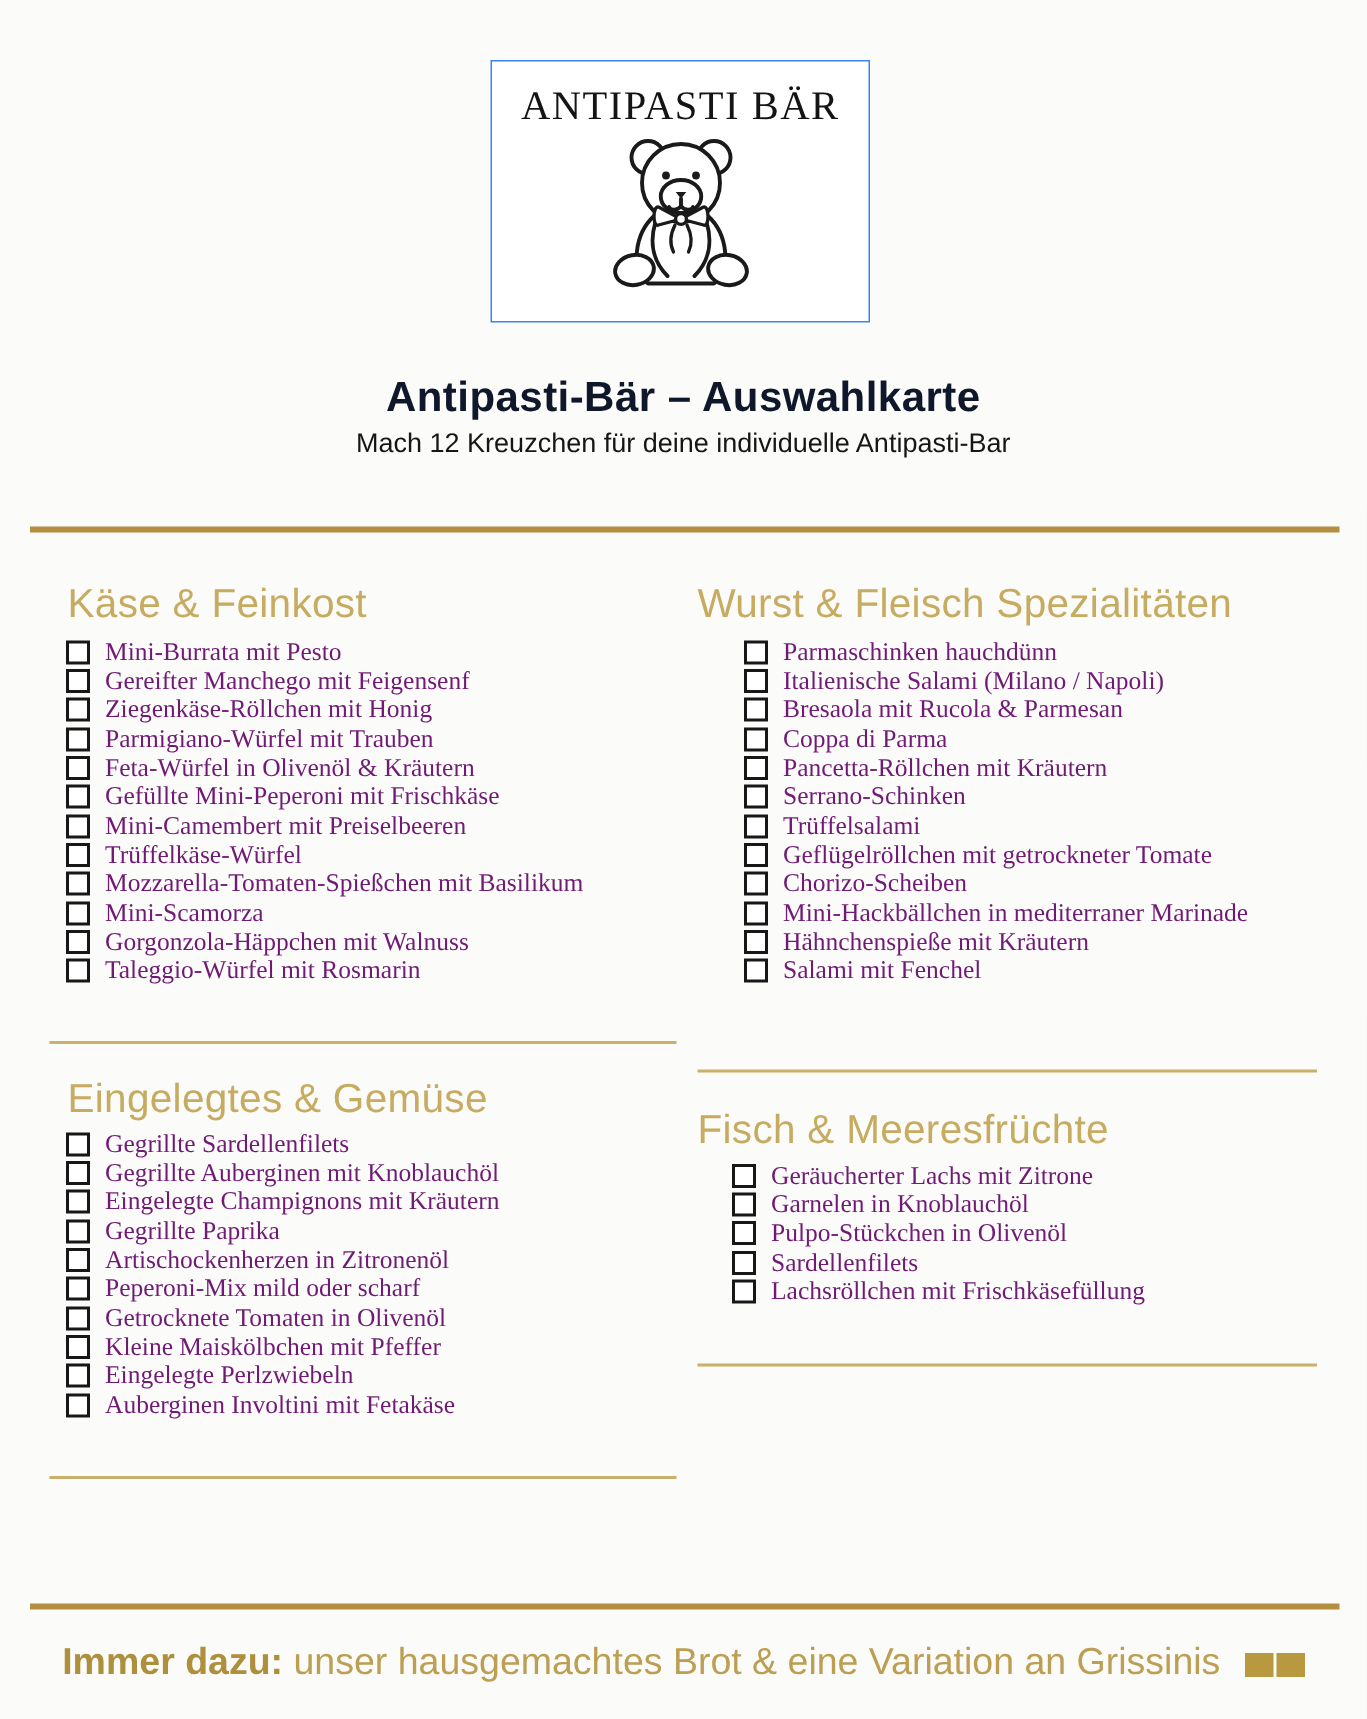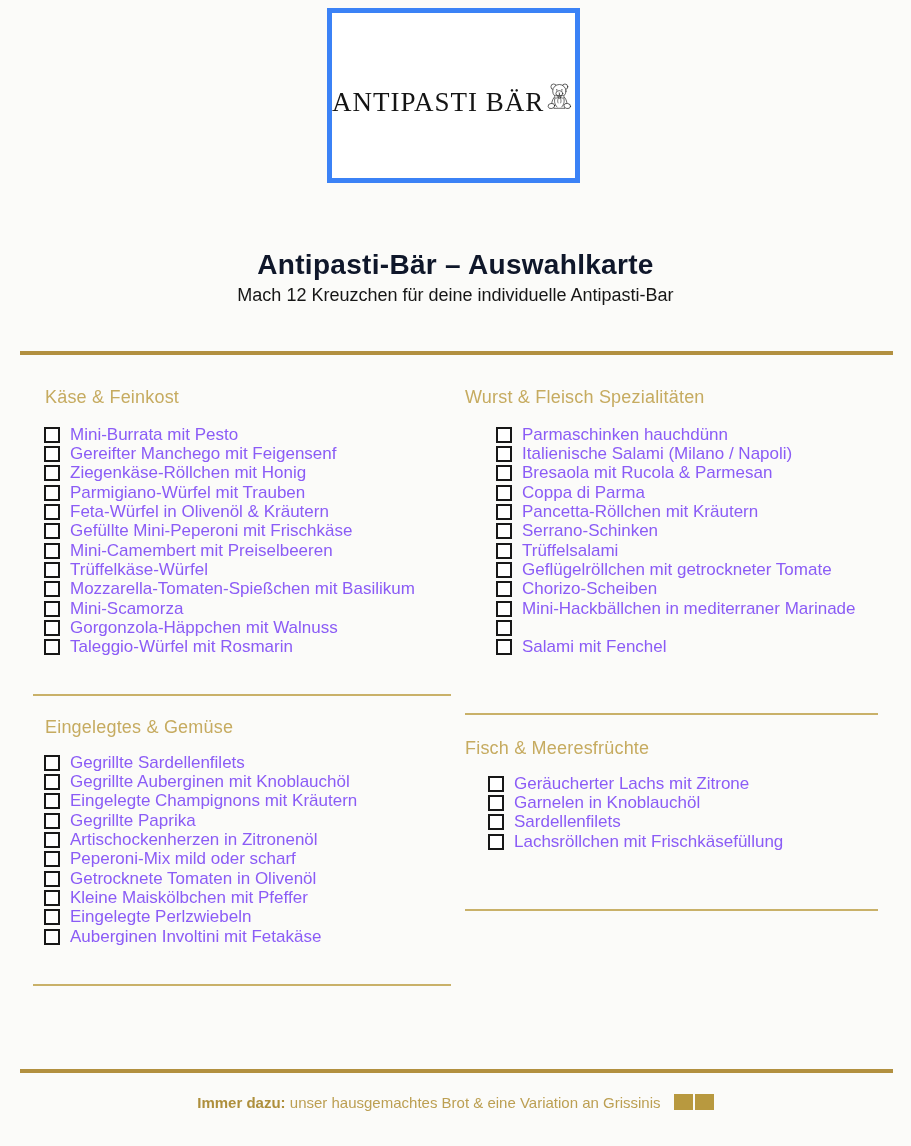--- a/index.html
+++ b/index.html
@@ -7,23 +7,23 @@
     width:911px;height:1146px;
     background:#f2f2ef;
     font-family:"Liberation Sans", sans-serif;
   }
   .sheet{
     position:relative;width:911px;height:1146px;
     background:#fbfbf9;overflow:hidden;
   }
   
   .logo-box{
-    position:absolute;left:327px;top:8px;width:253px;height:175px;
-    background:#ffffff;border:5px solid #3b82f6;box-sizing:border-box;
-    display:flex;flex-direction:row;align-items:center;
+    position:absolute;left:327px;top:40px;width:253px;height:175px;
+    background:#ffffff;border:1px solid #3b82f6;box-sizing:border-box;
+    display:flex;flex-direction:column;align-items:center;
   }
   .brand{
     font-family:"Liberation Serif", serif;
     font-size:27px;letter-spacing:1px;color:#141414;margin-top:14px;white-space:nowrap;
   }
   .bear{margin-top:1px;}
   
   .title{
     position:absolute;left:0;top:249px;width:100%;text-align:center;
     font-size:28px;font-weight:bold;color:#0f172a;letter-spacing:0.3px;
@@ -36,41 +36,41 @@
   .rule-thick{position:absolute;left:20px;width:873px;height:4px;background:#b29040;}
   .rule-top{top:351px;}
   .rule-bottom{top:1069px;}
   .rule-thin{position:absolute;height:2px;background:#c9b169;}
   .rule-l1{left:33px;top:694px;width:418px;}
   .rule-l2{left:33px;top:984px;width:418px;}
   .rule-r1{left:465px;top:713px;width:413px;}
   .rule-r2{left:465px;top:909px;width:413px;}
   
   .section-heading{
-    position:absolute;font-size:18px;color:#c6ab60;letter-spacing:0.2px;white-space:nowrap;
+    position:absolute;font-size:27px;color:#c6ab60;letter-spacing:0.2px;white-space:nowrap;
   }
   .h-kaese{left:45px;top:387px;}
   .h-wurst{left:465px;top:387px;}
   .h-eingelegtes{left:45px;top:717px;}
   .h-fisch{left:465px;top:738px;}
   .items{position:absolute;display:flex;flex-direction:column;}
   .i-kaese{left:44px;top:425px;}
   .i-wurst{left:464px;top:425px;margin-left:32px;}
   .i-eingelegtes{left:44px;top:753px;}
   .i-fisch{left:488px;top:774px;}
   .item{display:flex;align-items:center;height:19.35px;}
   .checkbox{
     width:12px;height:12px;border:2px solid #171717;
     margin-right:10px;flex:0 0 auto;background:#ffffff;
   }
-  .item-label{font-size:17px;color:#8b5cf6;white-space:nowrap;}
+  .item-label{font-size:17px;color:#701a75;white-space:nowrap;font-family:Liberation Serif, serif;}
   
   .footer{
     position:absolute;left:0;top:1094px;width:100%;text-align:center;
-    font-size:15px;color:#bc9f52;white-space:nowrap;
+    font-size:25px;color:#bc9f52;white-space:nowrap;
   }
   .footer .lead{color:#ae8f3c;font-weight:bold;}
   .squares{display:inline-block;margin-left:9px;vertical-align:-2px;font-size:0;}
   .sq{display:inline-block;width:19px;height:16px;background:#b8993f;}
   .sq + .sq{margin-left:2px;}
 </style>
 </head>
 <body>
 
 <div class="sheet">
@@ -204,20 +204,21 @@
       <div class="item">
       <span class="checkbox"></span>
       <span class="item-label">Chorizo-Scheiben</span>
     </div>
       <div class="item">
       <span class="checkbox"></span>
       <span class="item-label">Mini-Hackbällchen in mediterraner Marinade</span>
     </div>
       <div class="item">
       <span class="checkbox"></span>
+      <span class="item-label">Hähnchenspieße mit Kräutern</span>
     </div>
       <div class="item">
       <span class="checkbox"></span>
       <span class="item-label">Salami mit Fenchel</span>
     </div>
     </div>
   <div class="rule-thin rule-r1"></div>
 
   <div class="section-heading h-eingelegtes">Eingelegtes &amp; Gemüse</div>
   <div class="items i-eingelegtes">
@@ -266,20 +267,24 @@
 
   <div class="section-heading h-fisch">Fisch &amp; Meeresfrüchte</div>
   <div class="items i-fisch">
       <div class="item">
       <span class="checkbox"></span>
       <span class="item-label">Geräucherter Lachs mit Zitrone</span>
     </div>
       <div class="item">
       <span class="checkbox"></span>
       <span class="item-label">Garnelen in Knoblauchöl</span>
+    </div>
+      <div class="item">
+      <span class="checkbox"></span>
+      <span class="item-label">Pulpo-Stückchen in Olivenöl</span>
     </div>
       <div class="item">
       <span class="checkbox"></span>
       <span class="item-label">Sardellenfilets</span>
     </div>
       <div class="item">
       <span class="checkbox"></span>
       <span class="item-label">Lachsröllchen mit Frischkäsefüllung</span>
     </div>
     </div>

